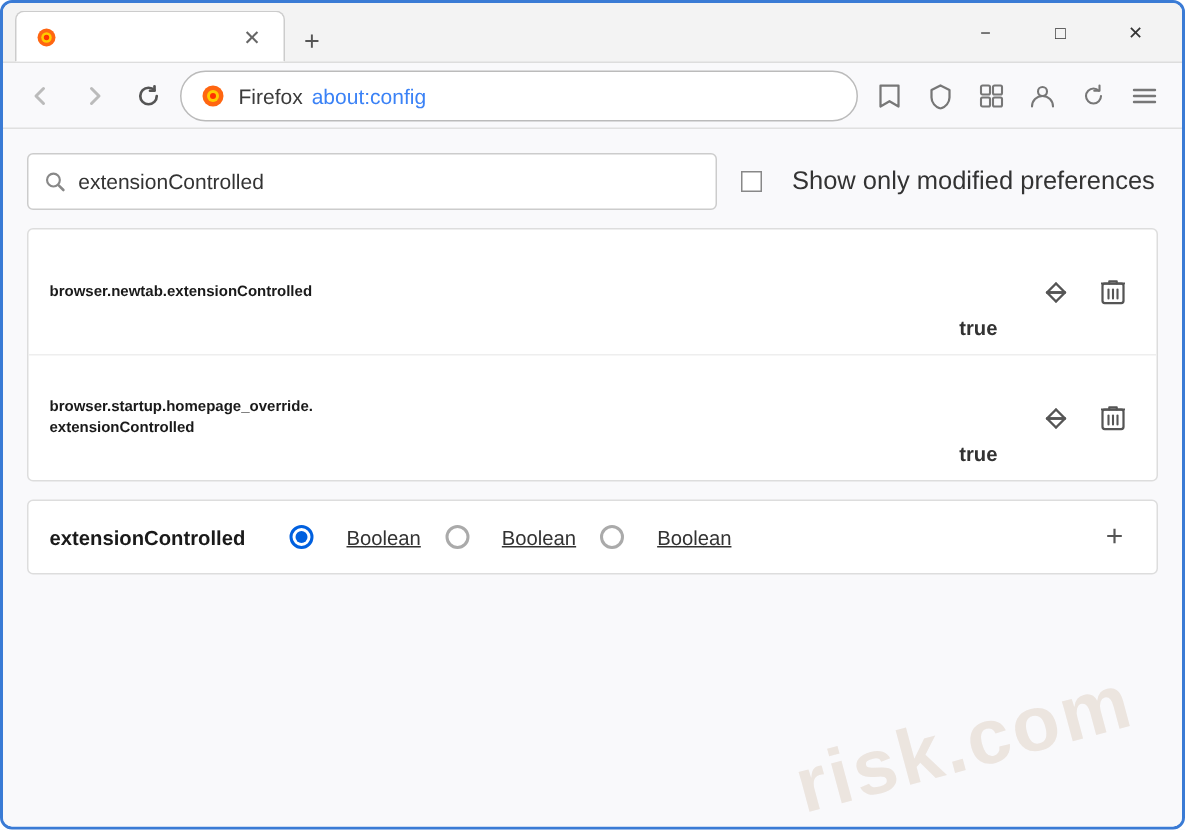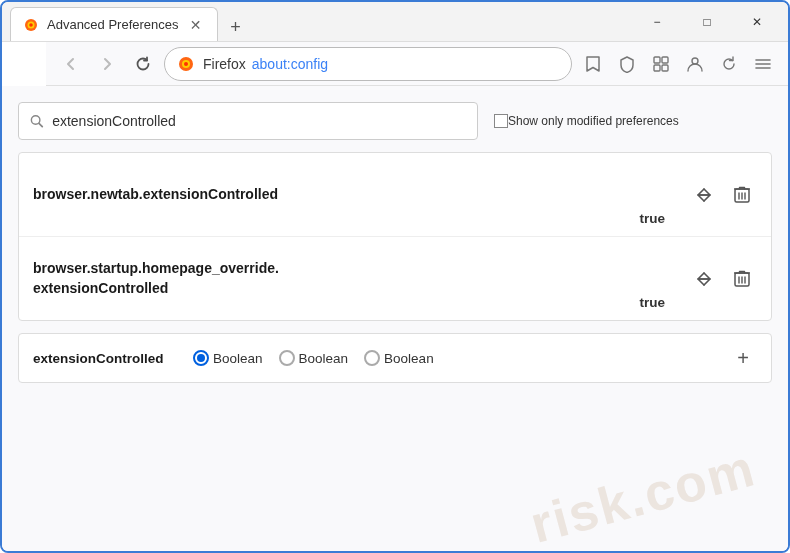--- a/index.html
+++ b/index.html
@@ -91,21 +91,20 @@
 
     
     .nav-bar {
       background: #f9f9fb;
       display: flex;
       align-items: center;
       height: 44px;
       padding: 0 10px;
       gap: 6px;
       border-bottom: 1px solid #e0e0e0;
-      margin-left: 44px;
     }
     .nav-btn {
       width: 30px;
       height: 30px;
       display: flex;
       align-items: center;
       justify-content: center;
       border-radius: 4px;
       cursor: pointer;
       color: #555;
@@ -208,22 +207,22 @@
       border: none;
       outline: none;
       font-size: 14px;
       width: 100%;
       color: #333;
       background: transparent;
     }
     .show-modified {
       display: flex;
       align-items: center;
-      gap: 0;
-      font-size: 12px;
+      gap: 20px;
+      font-size: 17px;
       color: #333;
       cursor: pointer;
     }
     .checkbox {
       width: 14px;
       height: 14px;
       border: 1px solid #888;
       background: #fff;
       display: inline-block;
       flex-shrink: 0;
@@ -240,21 +239,21 @@
     .result-row {
       display: flex;
       align-items: center;
       padding: 10px 14px;
       border-bottom: 1px solid #eee;
       min-height: 48px;
     }
     .result-row:last-child { border-bottom: none; justify-content: center; }
     .result-name {
       font-weight: bold;
-      font-size: 14px;
+      font-size: 10px;
       color: #1a1a1a;
       flex: 1;
       line-height: 1.4;
     }
     .result-value {
       font-weight: bold;
       font-size: 13.5px;
       color: #333;
       margin-right: 24px;
       margin-top: 48px;
@@ -295,24 +294,25 @@
     }
     .radio-group {
       display: flex;
       align-items: center;
       gap: 16px;
       flex: 1;
     }
     .radio-option {
       display: flex;
       align-items: center;
-      gap: 4px;
+      gap: 22px;
       font-size: 13.5px;
       color: #333;
       cursor: pointer;
+      text-decoration: underline;
     }
     .radio-circle {
       width: 16px;
       height: 16px;
       border-radius: 50%;
       border: 2px solid #aaa;
       display: flex;
       align-items: center;
       justify-content: center;
       flex-shrink: 0;
@@ -350,21 +350,20 @@
   <div class="tab-area">
     <div class="tab">
       <div class="tab-favicon">
 
         <svg width="16" height="16" viewBox="0 0 16 16">
           <circle cx="8" cy="8" r="6" fill="#ff6611"></circle>
           <circle cx="8" cy="8" r="3.5" fill="#ffcc00"></circle>
           <circle cx="8" cy="8" r="1.8" fill="#ff3300"></circle>
         </svg>
       </div>
-      <span>Advanced Preferences</span>
       <span class="tab-close">✕</span>
     </div>
     <div class="new-tab-btn">+</div>
   </div>
   <div class="window-controls">
     <div class="win-btn">−</div>
     <div class="win-btn">□</div>
     <div class="win-btn close">✕</div>
   </div>
 </div>

